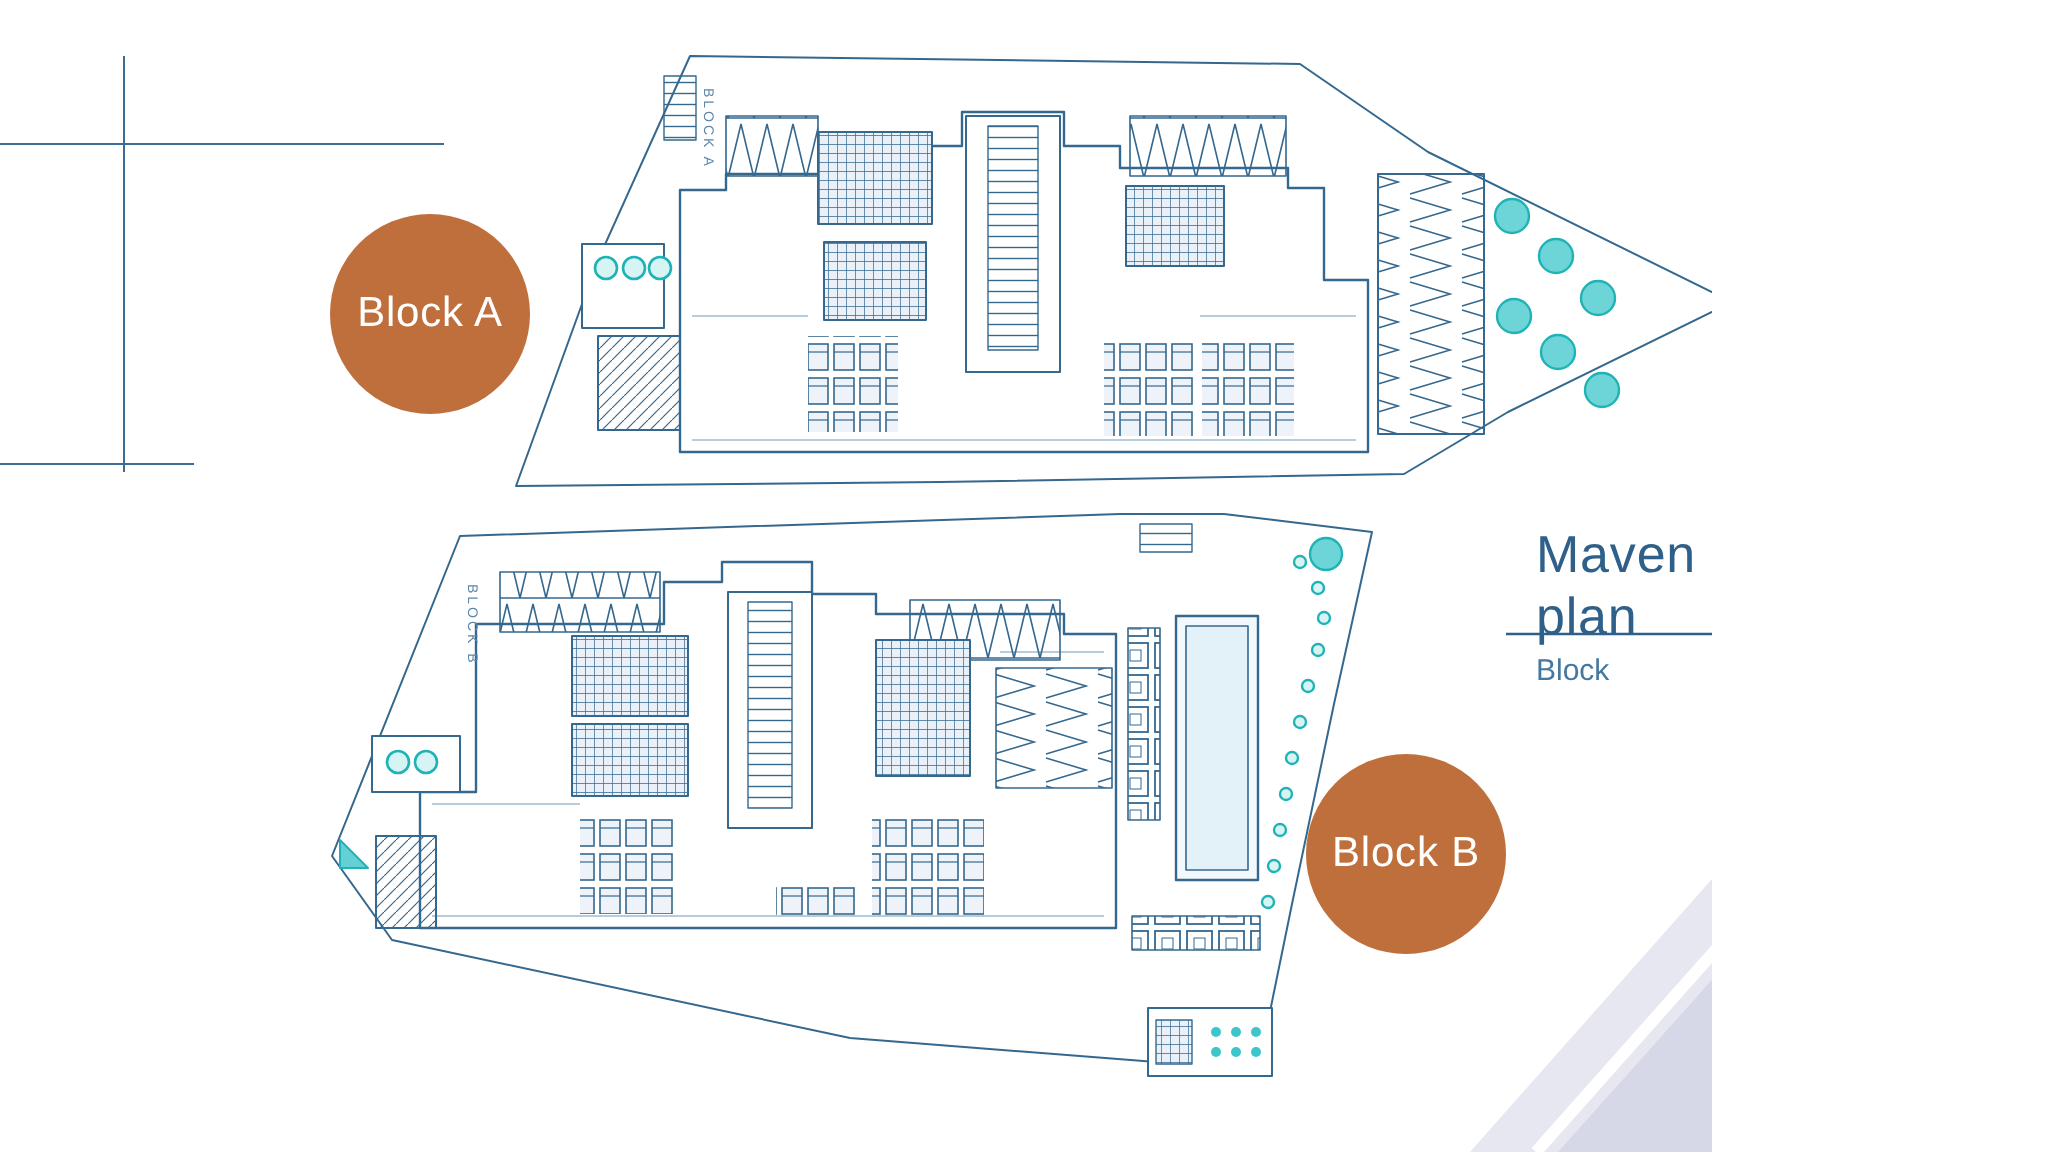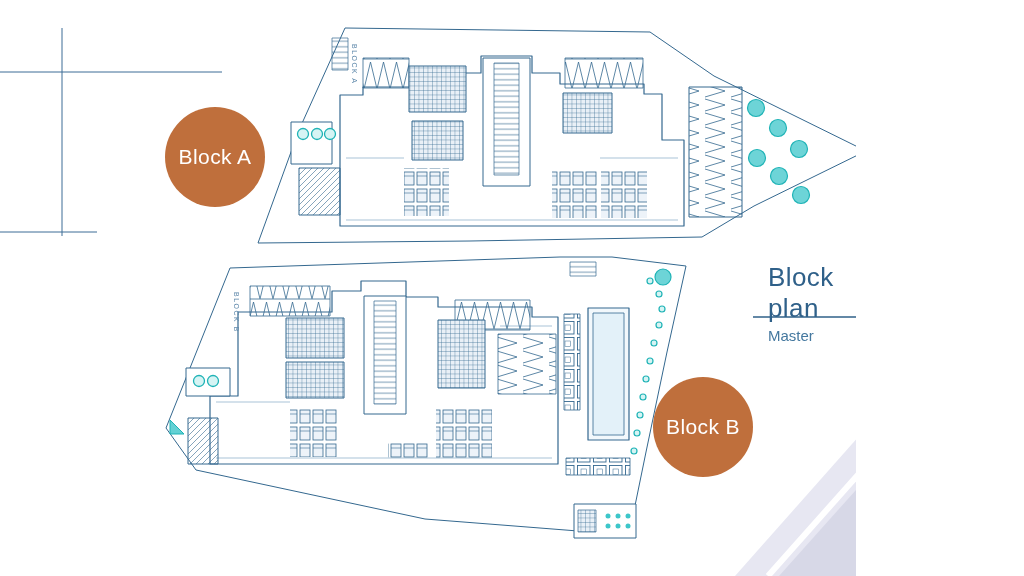--- a/index.html
+++ b/index.html
@@ -178,17 +178,17 @@
   </svg>
 
   <div class="badge badge-a">
     <span>Block A</span>
   </div>
   <div class="badge badge-b">
     <span>Block B</span>
   </div>
 
   <div class="title-block">
-    <div class="ttl">Block plan</div>
-    <div class="sub">Master</div>
+    <div class="ttl">Maven plan</div>
+    <div class="sub">Block</div>
   </div>
 
 </div>
 
 </body></html>

